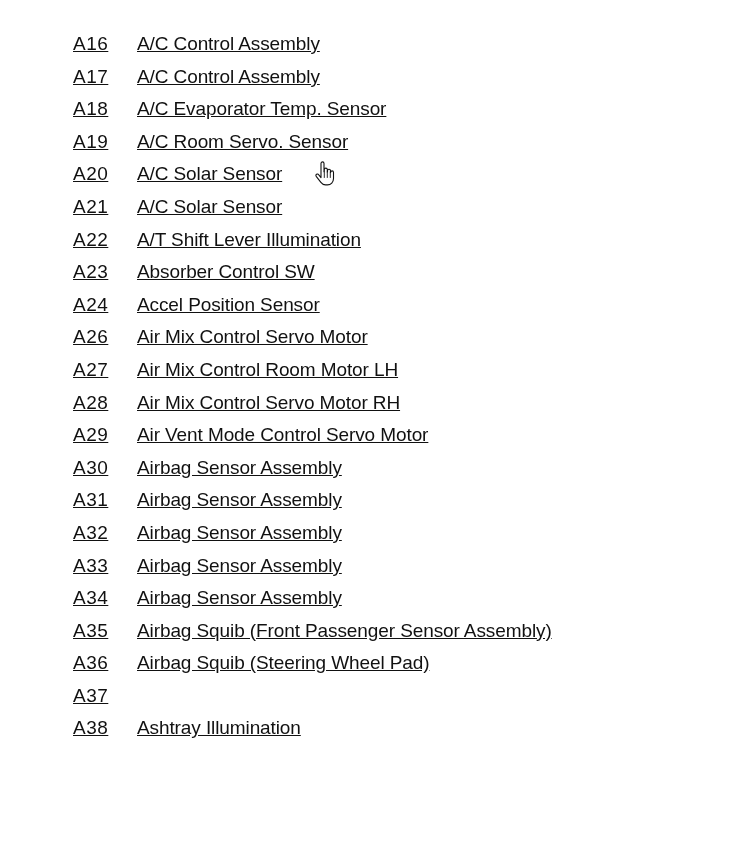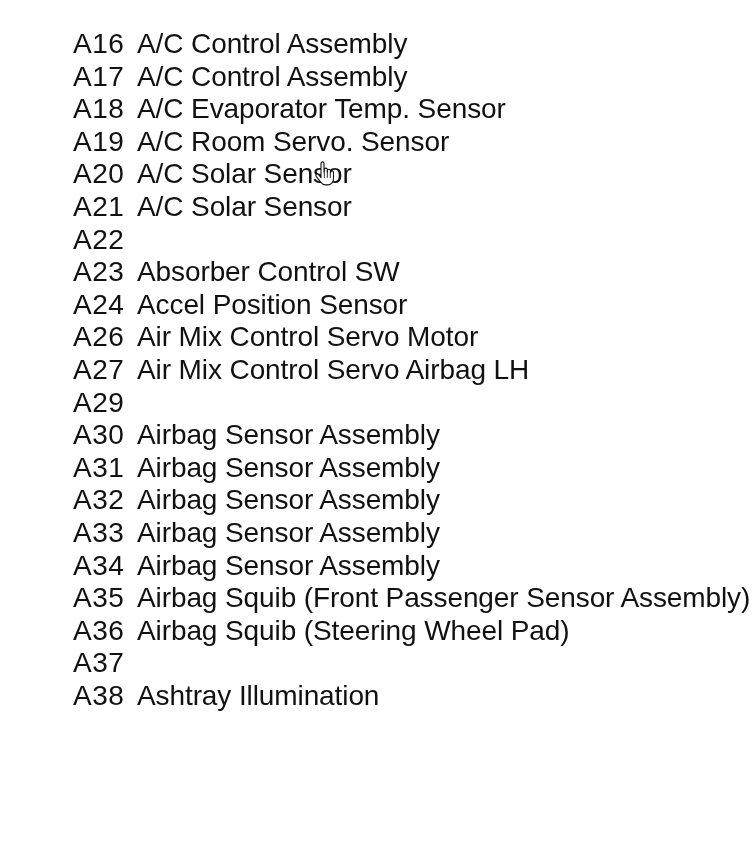--- a/index.html
+++ b/index.html
@@ -18,22 +18,23 @@
     .list {
       position: absolute;
       left: 73px;
       top: 28px;
     }
     .row {
       display: flex;
       align-items: baseline;
       height: 32.6px;
       line-height: 32.6px;
-      font-size: 28px;
+      font-size: 19px;
       white-space: nowrap;
+      text-decoration: underline;
     }
     .code {
       width: 64px;
       letter-spacing: 0.5px;
     }
     .desc {
       letter-spacing: -0.1px;
     }
     .cursor {
       position: absolute;
@@ -66,39 +67,45 @@
   <div class="row">
       <span class="code">A20</span>
       <span class="desc">A/C Solar Sensor</span>
     </div>
   <div class="row">
       <span class="code">A21</span>
       <span class="desc">A/C Solar Sensor</span>
     </div>
   <div class="row">
       <span class="code">A22</span>
+      <span class="desc">A/T Shift Lever Illumination</span>
     </div>
   <div class="row">
       <span class="code">A23</span>
       <span class="desc">Absorber Control SW</span>
     </div>
   <div class="row">
       <span class="code">A24</span>
       <span class="desc">Accel Position Sensor</span>
     </div>
   <div class="row">
       <span class="code">A26</span>
       <span class="desc">Air Mix Control Servo Motor</span>
     </div>
   <div class="row">
       <span class="code">A27</span>
-      <span class="desc">Air Mix Control Servo Airbag LH</span>
+      <span class="desc">Air Mix Control Room Motor LH</span>
+    </div>
+  <div class="row">
+      <span class="code">A28</span>
+      <span class="desc">Air Mix Control Servo Motor RH</span>
     </div>
   <div class="row">
       <span class="code">A29</span>
+      <span class="desc">Air Vent Mode Control Servo Motor</span>
     </div>
   <div class="row">
       <span class="code">A30</span>
       <span class="desc">Airbag Sensor Assembly</span>
     </div>
   <div class="row">
       <span class="code">A31</span>
       <span class="desc">Airbag Sensor Assembly</span>
     </div>
   <div class="row">

